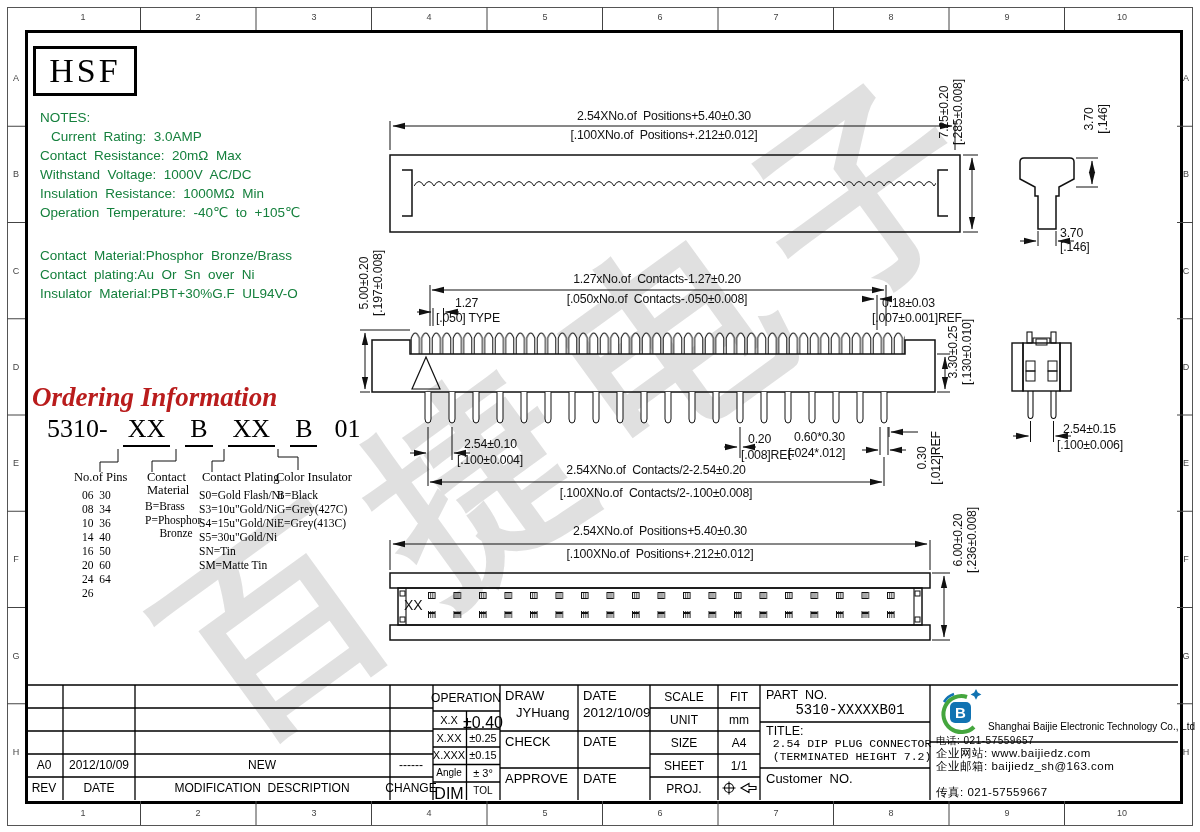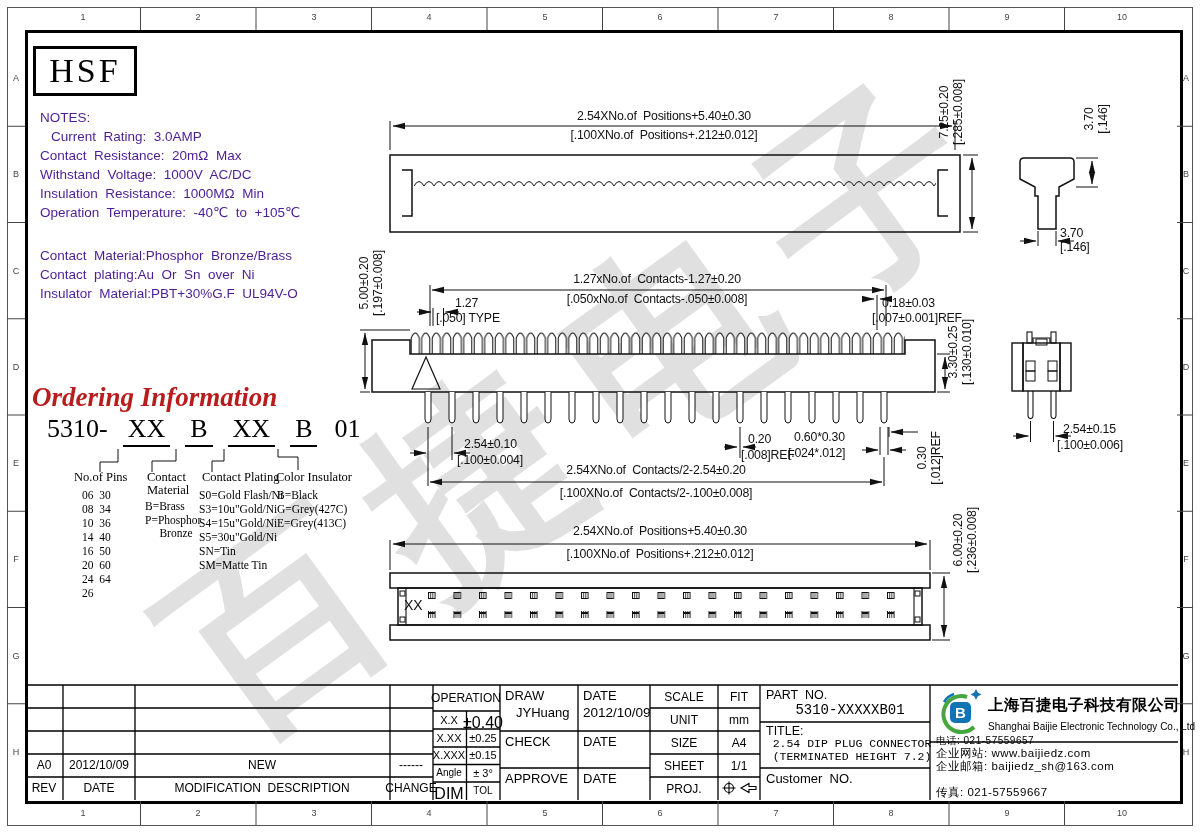--- a/index.html
+++ b/index.html
@@ -5,21 +5,21 @@
   html,body{margin:0;padding:0;background:#888;}
   #sheet{position:relative;width:1200px;height:832px;background:#ffffff;overflow:hidden;
          font-family:"Liberation Sans","DejaVu Sans",sans-serif;}
   
   .d{position:absolute;font:12.3px/14px "Liberation Sans","DejaVu Sans",sans-serif;color:#111;
      white-space:pre;z-index:4;letter-spacing:-0.2px;}
   .dc{transform:translateX(-50%);}
   .vd{position:absolute;font:12.3px/14px "Liberation Sans","DejaVu Sans",sans-serif;color:#111;
       white-space:pre;z-index:4;text-align:center;transform:translate(-50%,-50%) rotate(-90deg);
       letter-spacing:-0.2px;}
-  .n{position:absolute;font:13.5px/16px "Liberation Sans","DejaVu Sans",sans-serif;color:#4c1d95;
+  .n{position:absolute;font:13.5px/16px "Liberation Sans","DejaVu Sans",sans-serif;color:#15803d;
      white-space:pre;z-index:4;}
   .gl{position:absolute;font:9px "Liberation Sans",sans-serif;color:#444;z-index:4;
       transform:translate(-50%,-50%);}
   .ser{font-family:"Liberation Serif","DejaVu Serif",serif;}
   .tb{position:absolute;font:12px "Liberation Sans",sans-serif;color:#000;z-index:4;white-space:pre;}
   .tbc{transform:translateX(-50%);}
   .wm{position:absolute;left:590px;top:400px;z-index:1;white-space:nowrap;
       transform:translate(-50%,-50%) rotate(-36deg);
       font:bold 205px "DejaVu Sans",sans-serif;letter-spacing:38px;color:#9a9a9a;opacity:.30;}
   #thinborder{position:absolute;left:7px;top:7px;width:1184px;height:817px;border:1px solid #555;z-index:2;}
@@ -376,20 +376,19 @@
   <div class="tb tbc" style="left:739px;top:759px">1/1</div>
   <div class="tb tbc" style="left:684px;top:782px">PROJ.</div>
 
   <div class="tb" style="left:766px;top:688px;font-size:12.5px">PART  NO.</div>
   <div class="tb tbc" style="left:850px;top:702px;font:14px 'Liberation Mono','DejaVu Sans Mono',monospace">5310-XXXXXB01</div>
   <div class="tb" style="left:766px;top:724px;font-size:12.5px">TITLE:</div>
   <div class="tb tbc" style="left:852px;top:737px;font:11.5px 'Liberation Mono','DejaVu Sans Mono',monospace">2.54 DIP PLUG CONNECTOR</div>
   <div class="tb tbc" style="left:852px;top:750px;font:11.5px 'Liberation Mono','DejaVu Sans Mono',monospace">(TERMINATED HEIGHT 7.2)</div>
   <div class="tb" style="left:766px;top:771px;font-size:13px">Customer  NO.</div>
 
-  <div class="tb cn" style="left:988px;top:695px;font-size:15.5px;font-weight:bold;letter-spacing:0.5px">上海百捷电子科技有限公司</div>
   <div class="tb ser" style="left:988px;top:721px;font-size:10px">Shanghai Baijie Electronic Technology Co., Ltd</div>
   <div class="tb cn" style="left:936px;top:746px;font-size:11.5px;letter-spacing:0.5px">企业网站: www.baijiedz.com</div>
   <div class="tb cn" style="left:936px;top:759px;font-size:11.5px;letter-spacing:0.5px">企业邮箱: baijiedz_sh@163.com</div>
   <div class="tb cn" style="left:936px;top:734px;font-size:10px;letter-spacing:0.5px">电话: 021-57559657</div>
   <div class="tb cn" style="left:936px;top:785px;font-size:11.5px;letter-spacing:0.5px">传真: 021-57559667</div>
 
 </div>
 
 </body></html>

